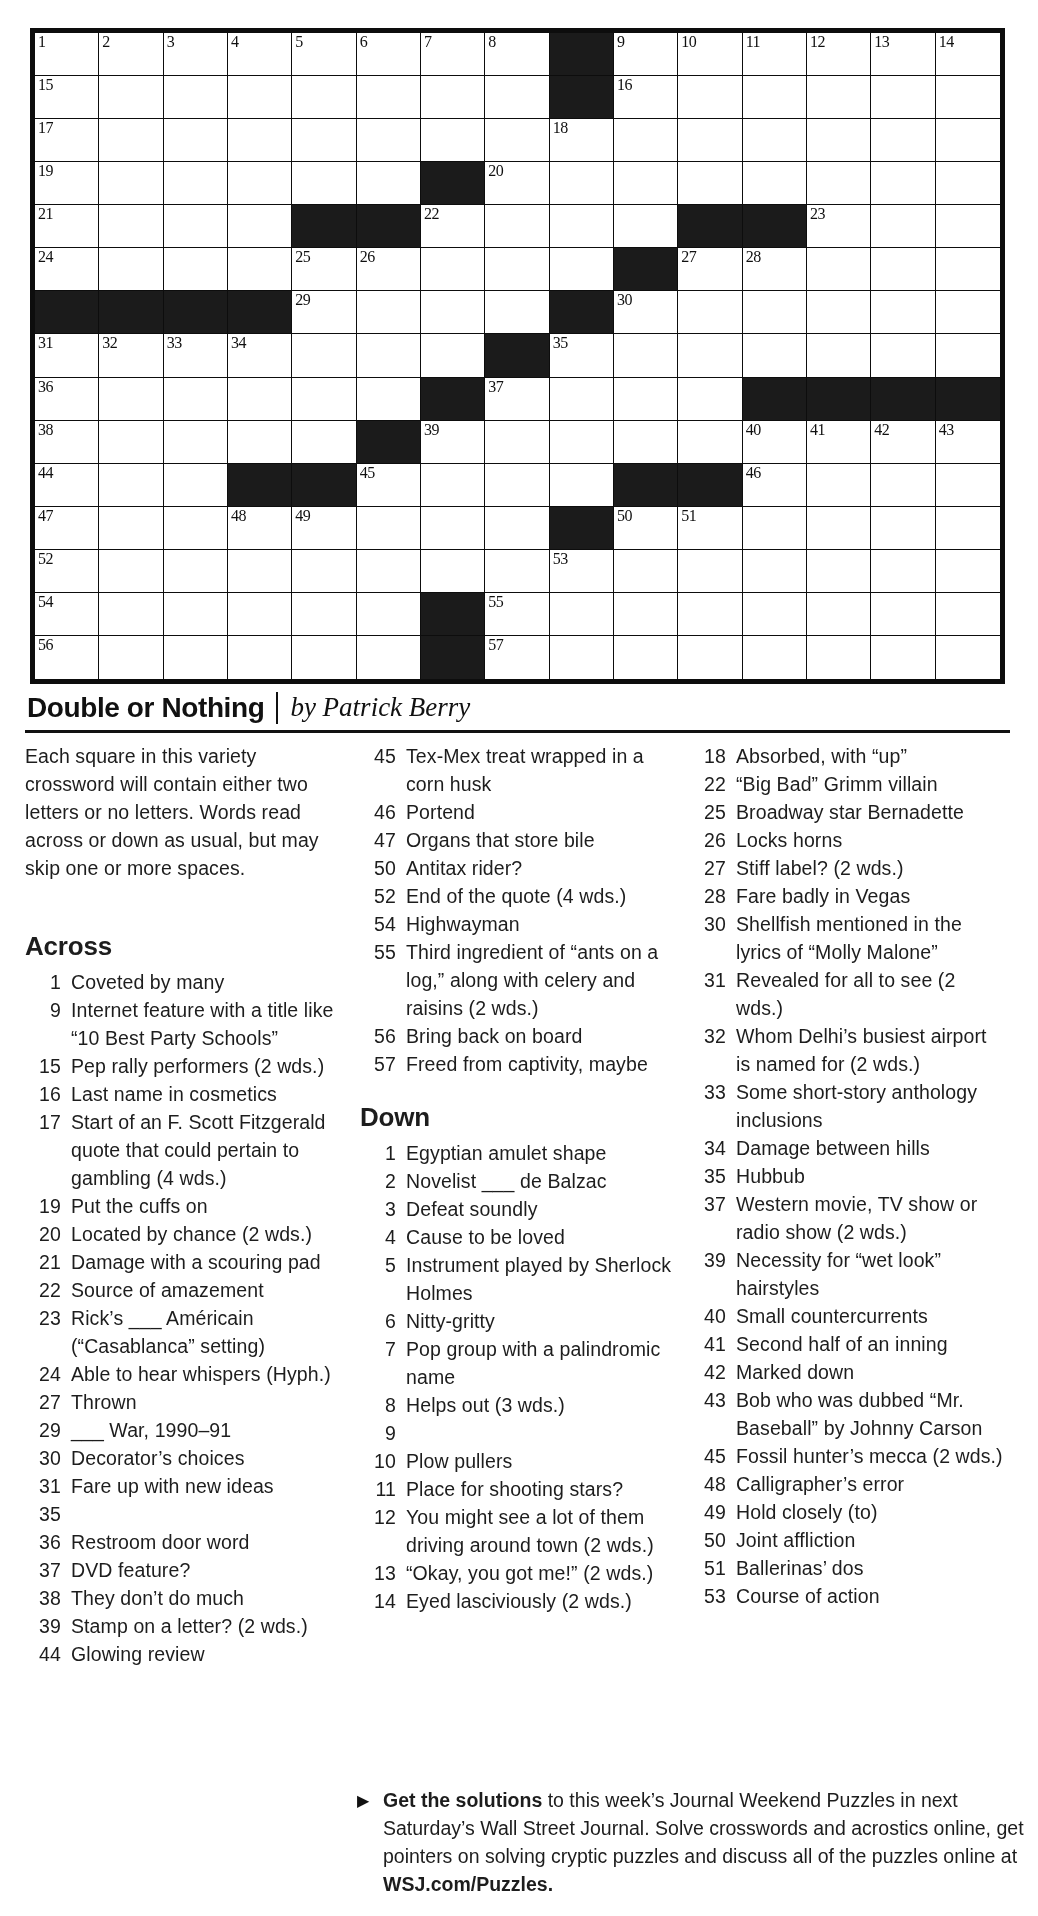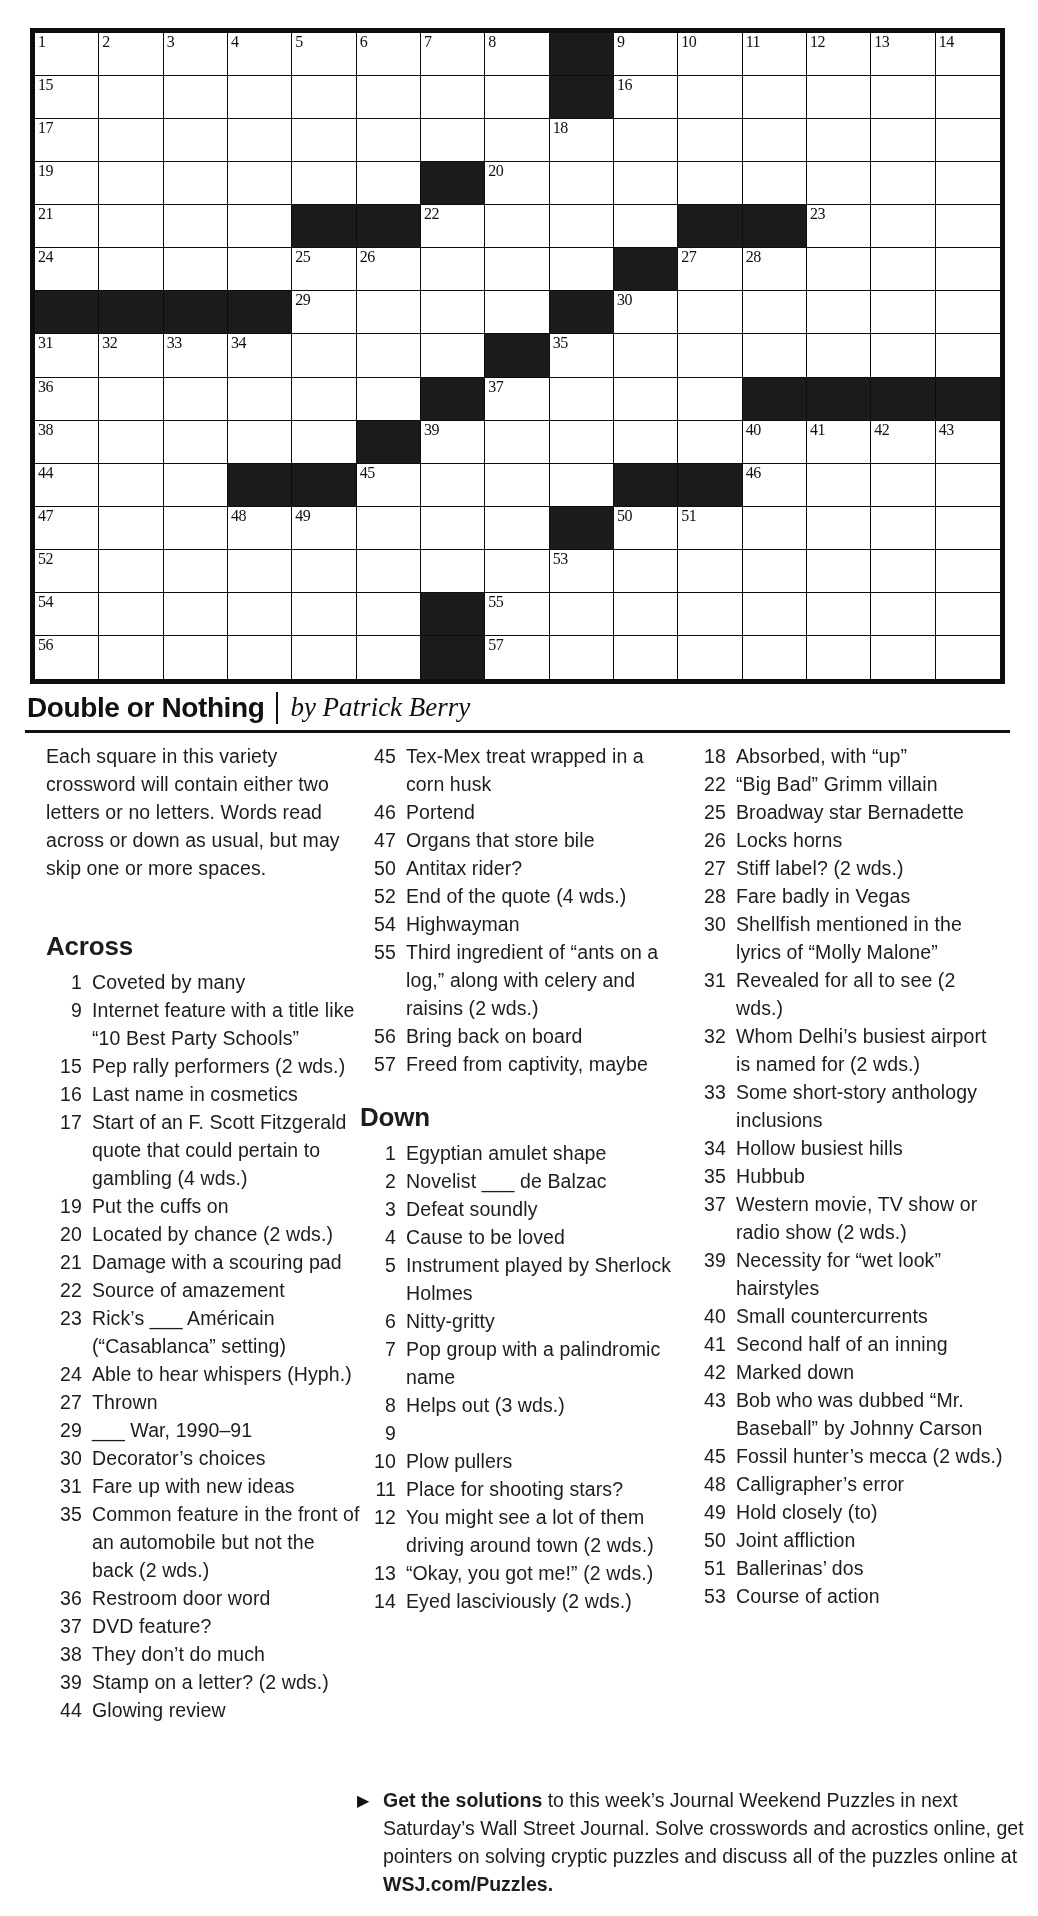--- a/index.html
+++ b/index.html
@@ -24,21 +24,21 @@
     letter-spacing:-0.5px;color:#101010;
   }
   
   #titlebar{position:absolute;left:27px;top:692px;display:flex;}
   .title-main{font-size:28px;font-weight:bold;letter-spacing:-0.4px;color:#111;}
   .title-sep{width:2px;height:32px;background:#111;margin:0 12px;}
   .title-by{font-family:"Liberation Serif",serif;font-style:italic;font-size:27px;color:#111;}
   #title-rule{position:absolute;left:25px;top:730px;width:985px;height:3px;background:#111;}
   
   .col{position:absolute;top:742px;font-size:19.5px;line-height:28px;letter-spacing:0.1px;}
-  #col1{left:46px;width:318px;}
+  #col1{left:25px;width:318px;}
   #col2{left:360px;width:318px;}
   #col3{left:690px;width:345px;}
   .intro{margin:0 0 50px 0;width:312px;}
   .clue-header{font-size:26px;font-weight:bold;margin:0 0 8px 0;letter-spacing:-0.2px;}
   .clue-header.down-h{margin-top:25px;}
   .clue{display:flex;}
   .cnum{flex:none;width:36px;text-align:right;margin-right:10px;}
   .ctext{flex:1;max-width:268px;}
   
   #footer{position:absolute;left:357px;top:1786px;width:672px;font-size:19.5px;line-height:28px;display:flex;}
@@ -456,21 +456,20 @@
       <div class="clue">
         <span class="cnum">30</span>
         <span class="ctext">Decorator’s choices</span>
       </div>
       <div class="clue">
         <span class="cnum">31</span>
         <span class="ctext">Fare up with new ideas</span>
       </div>
       <div class="clue">
         <span class="cnum">35</span>
-        <span class="ctext">Common feature in the front of an automobile but not the back (2 wds.)</span>
       </div>
       <div class="clue">
         <span class="cnum">36</span>
         <span class="ctext">Restroom door word</span>
       </div>
       <div class="clue">
         <span class="cnum">37</span>
         <span class="ctext">DVD feature?</span>
       </div>
       <div class="clue">
@@ -624,21 +623,21 @@
       <div class="clue">
         <span class="cnum">32</span>
         <span class="ctext">Whom Delhi’s busiest airport is named for (2 wds.)</span>
       </div>
       <div class="clue">
         <span class="cnum">33</span>
         <span class="ctext">Some short-story anthology inclusions</span>
       </div>
       <div class="clue">
         <span class="cnum">34</span>
-        <span class="ctext">Hollow busiest hills</span>
+        <span class="ctext">Damage between hills</span>
       </div>
       <div class="clue">
         <span class="cnum">35</span>
         <span class="ctext">Hubbub</span>
       </div>
       <div class="clue">
         <span class="cnum">37</span>
         <span class="ctext">Western movie, TV show or radio show (2 wds.)</span>
       </div>
       <div class="clue">

